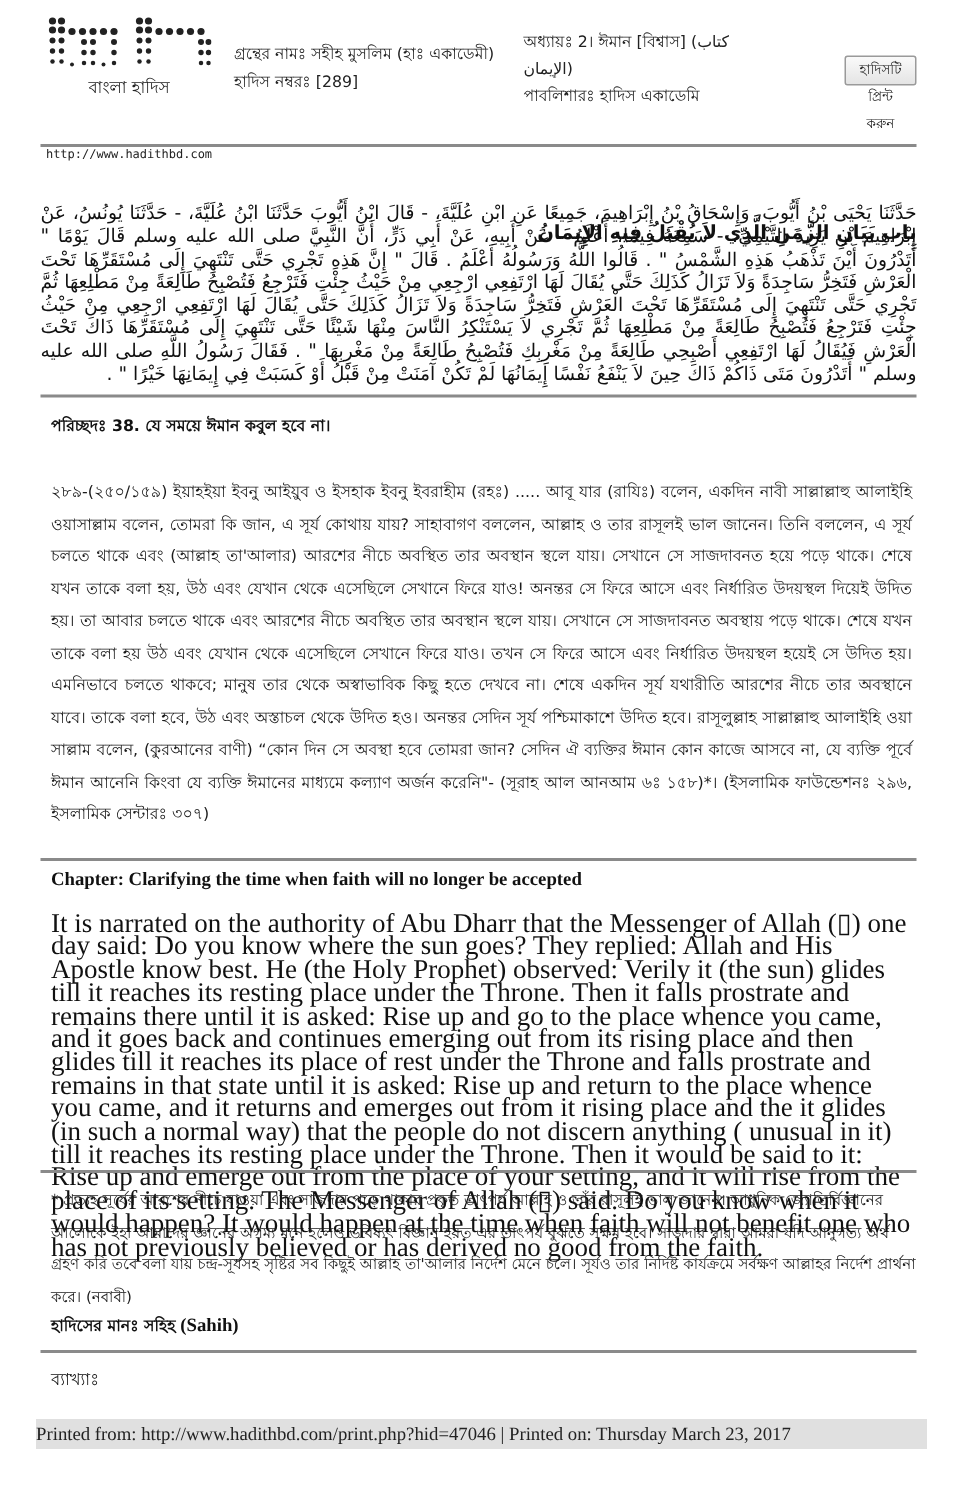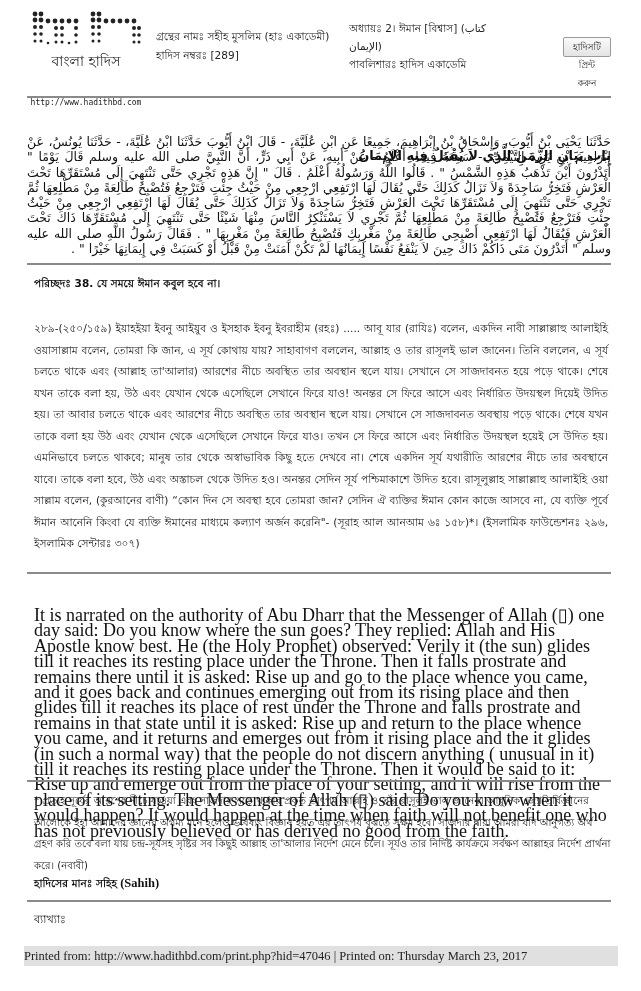--- a/index.html
+++ b/index.html
@@ -5,21 +5,21 @@
   html, body { margin: 0; padding: 0; background: #ffffff; }
   body { width: 641px; height: 991px; position: relative; overflow: hidden;
          font-family: "Liberation Serif", serif; color: #111; }
   .page { position: absolute; left: 27px; top: 0; width: 584px; }
 
   
   .header { position: relative; height: 96px; }
   .logo { position: absolute; left: 0; top: 10px; width: 118px; height: 72px; }
   .logo-dots { position: absolute; left: 2px; top: 0; width: 112px; height: 42px; }
   .logo-bn { position: absolute; left: 0; top: 40px; width: 118px; text-align: center;
-             font-family: "DejaVu Sans", sans-serif; font-size: 14px; color: #222; letter-spacing: 0px; }
+             font-family: "DejaVu Sans", sans-serif; font-size: 11px; color: #222; letter-spacing: 0px; }
   .logo-url { position: absolute; left: 0; top: 64px; width: 118px; text-align: center;
               font-family: "DejaVu Sans Mono", monospace; font-size: 8px; color: #222; margin-top: 24px; }
   .meta-left { position: absolute; left: 129px; top: 27px; font-family: "DejaVu Sans", sans-serif;
                font-size: 10.5px; line-height: 19px; color: #222; }
   .meta-right { position: absolute; left: 322px; top: 19px; width: 160px; font-family: "DejaVu Sans", sans-serif;
                 font-size: 10.5px; line-height: 18px; color: #222; }
   .print-btn { position: absolute; left: 536px; top: 37px; height: 20px; padding: 0 5px;
                font-family: "DejaVu Sans", sans-serif; font-size: 9px; color: #222;
                background: linear-gradient(#fafafa, #e4e4e4); border: 1px solid #9a9a9a;
                border-radius: 2px; line-height: 18px; cursor: pointer; }
@@ -135,20 +135,21 @@
   <div class="ar-title">باب بَيَانِ الزَّمَنِ الَّذِي لاَ يُقْبَلُ فِيهِ الإِيمَانُ</div>
   <div class="ar-text">حَدَّثَنَا يَحْيَى بْنُ أَيُّوبَ، وَإِسْحَاقُ بْنُ إِبْرَاهِيمَ، جَمِيعًا عَنِ ابْنِ عُلَيَّةَ، - قَالَ ابْنُ أَيُّوبَ حَدَّثَنَا ابْنُ عُلَيَّةَ، - حَدَّثَنَا يُونُسُ، عَنْ إِبْرَاهِيمَ بْنِ يَزِيدَ التَّيْمِيِّ، - سَمِعَهُ فِيمَا، أَعْلَمُ - عَنْ أَبِيهِ، عَنْ أَبِي ذَرٍّ، أَنَّ النَّبِيَّ صلى الله عليه وسلم قَالَ يَوْمًا " أَتَدْرُونَ أَيْنَ تَذْهَبُ هَذِهِ الشَّمْسُ " . قَالُوا اللَّهُ وَرَسُولُهُ أَعْلَمُ . قَالَ " إِنَّ هَذِهِ تَجْرِي حَتَّى تَنْتَهِيَ إِلَى مُسْتَقَرِّهَا تَحْتَ الْعَرْشِ فَتَخِرُّ سَاجِدَةً وَلاَ تَزَالُ كَذَلِكَ حَتَّى يُقَالَ لَهَا ارْتَفِعِي ارْجِعِي مِنْ حَيْثُ جِئْتِ فَتَرْجِعُ فَتُصْبِحُ طَالِعَةً مِنْ مَطْلِعِهَا ثُمَّ تَجْرِي حَتَّى تَنْتَهِيَ إِلَى مُسْتَقَرِّهَا تَحْتَ الْعَرْشِ فَتَخِرُّ سَاجِدَةً وَلاَ تَزَالُ كَذَلِكَ حَتَّى يُقَالَ لَهَا ارْتَفِعِي ارْجِعِي مِنْ حَيْثُ جِئْتِ فَتَرْجِعُ فَتُصْبِحُ طَالِعَةً مِنْ مَطْلِعِهَا ثُمَّ تَجْرِي لاَ يَسْتَنْكِرُ النَّاسَ مِنْهَا شَيْئًا حَتَّى تَنْتَهِيَ إِلَى مُسْتَقَرِّهَا ذَاكَ تَحْتَ الْعَرْشِ فَيُقَالُ لَهَا ارْتَفِعِي أَصْبِحِي طَالِعَةً مِنْ مَغْرِبِكِ فَتُصْبِحُ طَالِعَةً مِنْ مَغْرِبِهَا " . فَقَالَ رَسُولُ اللَّهِ صلى الله عليه وسلم " أَتَدْرُونَ مَتَى ذَاكُمْ ذَاكَ حِينَ لاَ يَنْفَعُ نَفْسًا إِيمَانُهَا لَمْ تَكُنْ آمَنَتْ مِنْ قَبْلُ أَوْ كَسَبَتْ فِي إِيمَانِهَا خَيْرًا " .</div>
 
   <hr class="rule rule2">
 
   <div class="bn-chapter">পরিচ্ছদঃ 38. যে সময়ে ঈমান কবুল হবে না।</div>
   <div class="bn-text">২৮৯-(২৫০/১৫৯) ইয়াহইয়া ইবনু আইয়ুব ও ইসহাক ইবনু ইবরাহীম (রহঃ) ..... আবূ যার (রাযিঃ) বলেন, একদিন নাবী সাল্লাল্লাহু আলাইহি ওয়াসাল্লাম বলেন, তোমরা কি জান, এ সূর্য কোথায় যায়? সাহাবাগণ বললেন, আল্লাহ ও তার রাসূলই ভাল জানেন। তিনি বললেন, এ সূর্য চলতে থাকে এবং (আল্লাহ তা'আলার) আরশের নীচে অবস্থিত তার অবস্থান স্থলে যায়। সেখানে সে সাজদাবনত হয়ে পড়ে থাকে। শেষে যখন তাকে বলা হয়, উঠ এবং যেখান থেকে এসেছিলে সেখানে ফিরে যাও! অনন্তর সে ফিরে আসে এবং নির্ধারিত উদয়স্থল দিয়েই উদিত হয়। তা আবার চলতে থাকে এবং আরশের নীচে অবস্থিত তার অবস্থান স্থলে যায়। সেখানে সে সাজদাবনত অবস্থায় পড়ে থাকে। শেষে যখন তাকে বলা হয় উঠ এবং যেখান থেকে এসেছিলে সেখানে ফিরে যাও। তখন সে ফিরে আসে এবং নির্ধারিত উদয়স্থল হয়েই সে উদিত হয়। এমনিভাবে চলতে থাকবে; মানুষ তার থেকে অস্বাভাবিক কিছু হতে দেখবে না। শেষে একদিন সূর্য যথারীতি আরশের নীচে তার অবস্থানে যাবে। তাকে বলা হবে, উঠ এবং অস্তাচল থেকে উদিত হও। অনন্তর সেদিন সূর্য পশ্চিমাকাশে উদিত হবে। রাসূলুল্লাহ সাল্লাল্লাহু আলাইহি ওয়া সাল্লাম বলেন, (কুরআনের বাণী) “কোন দিন সে অবস্থা হবে তোমরা জান? সেদিন ঐ ব্যক্তির ঈমান কোন কাজে আসবে না, যে ব্যক্তি পূর্বে ঈমান আনেনি কিংবা যে ব্যক্তি ঈমানের মাধ্যমে কল্যাণ অর্জন করেনি"- (সূরাহ আল আনআম ৬ঃ ১৫৮)*। (ইসলামিক ফাউন্ডেশনঃ ২৯৬, ইসলামিক সেন্টারঃ ৩০৭)</div>
 
   <hr class="rule rule3">
 
+  <div class="en-chapter">Chapter: Clarifying the time when faith will no longer be accepted</div>
   <div class="en-text">It is narrated on the authority of Abu Dharr that the Messenger of Allah (▯) one day said: Do you know where the sun goes? They replied: Allah and His Apostle know best. He (the Holy Prophet) observed: Verily it (the sun) glides till it reaches its resting place under the Throne. Then it falls prostrate and remains there until it is asked: Rise up and go to the place whence you came, and it goes back and continues emerging out from its rising place and then glides till it reaches its place of rest under the Throne and falls prostrate and remains in that state until it is asked: Rise up and return to the place whence you came, and it returns and emerges out from it rising place and the it glides (in such a normal way) that the people do not discern anything ( unusual in it) till it reaches its resting place under the Throne. Then it would be said to it: Rise up and emerge out from the place of your setting, and it will rise from the place of its setting. The Messenger of Allah (▯) said. Do you know when it would happen? It would happen at the time when faith will not benefit one who has not previously believed or has derived no good from the faith.</div>
 
   <hr class="rule rule4">
 
   <div class="note">* প্রত্যহ সূর্যের আরশের নীচে যাওয়া এবং সাজদায় পড়ে থাকার প্রকৃত তাৎপর্য আল্লাহ ও তাঁর রাসূলই ভাল জানেন। আধুনিক জ্যোতির্বিজ্ঞানের আলোকে ইহা আমাদের জ্ঞানের অগম্য মনে হলেও ভবিষ্যৎ বিজ্ঞান হয়ত এর তাৎপর্য বুঝতে সক্ষম হবে। সাজদার দ্বারা আমরা যদি আনুগত্য অর্থ গ্রহণ করি তবে বলা যায় চন্দ্র-সূর্যসহ সৃষ্টির সব কিছুই আল্লাহ তা'আলার নির্দেশ মেনে চলে। সূর্যও তার নির্দিষ্ট কার্যক্রমে সর্বক্ষণ আল্লাহর নির্দেশ প্রার্থনা করে। (নবাবী)</div>
   <div class="grade">
     <span class="bn">হাদিসের মানঃ সহিহ</span>
     <span>(Sahih)</span>
   </div>
 

